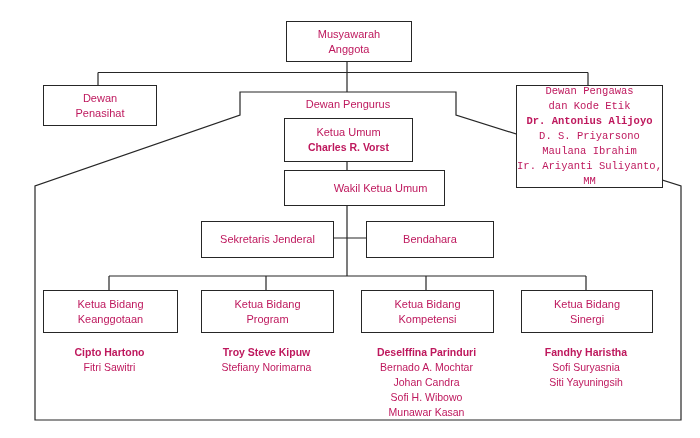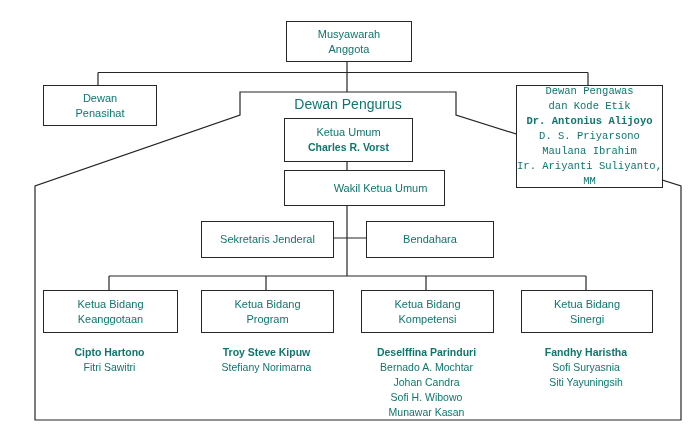--- a/index.html
+++ b/index.html
@@ -2,21 +2,21 @@
 <html><head>
 <meta charset="utf-8">
 <style>
   html, body { margin: 0; padding: 0; background: #ffffff; }
   body { font-family: "Liberation Sans", sans-serif; }
   .canvas {
     position: relative;
     width: 700px;
     height: 438px;
     background: #ffffff;
-    color: #0f766e;
+    color: #be185d;
     overflow: hidden;
   }
   .lines { position: absolute; left: 0; top: 0; }
   .box {
     position: absolute;
     border: 1px solid #262626;
     background: #ffffff;
     display: flex;
     flex-direction: column;
     align-items: center;
@@ -25,21 +25,21 @@
     font-size: 11px;
     line-height: 1.3;
   }
   .box span { display: block; }
   .label-free {
     position: absolute;
     display: flex;
     align-items: center;
     justify-content: center;
     text-align: right;
-    font-size: 14px;
+    font-size: 11px;
   }
   .names {
     position: absolute;
     text-align: center;
     font-size: 10.5px;
     line-height: 15px;
   }
   .names span { display: block; }
   .sm { font-size: 10.5px; line-height: 15px; }
   .b { font-weight: bold; }

